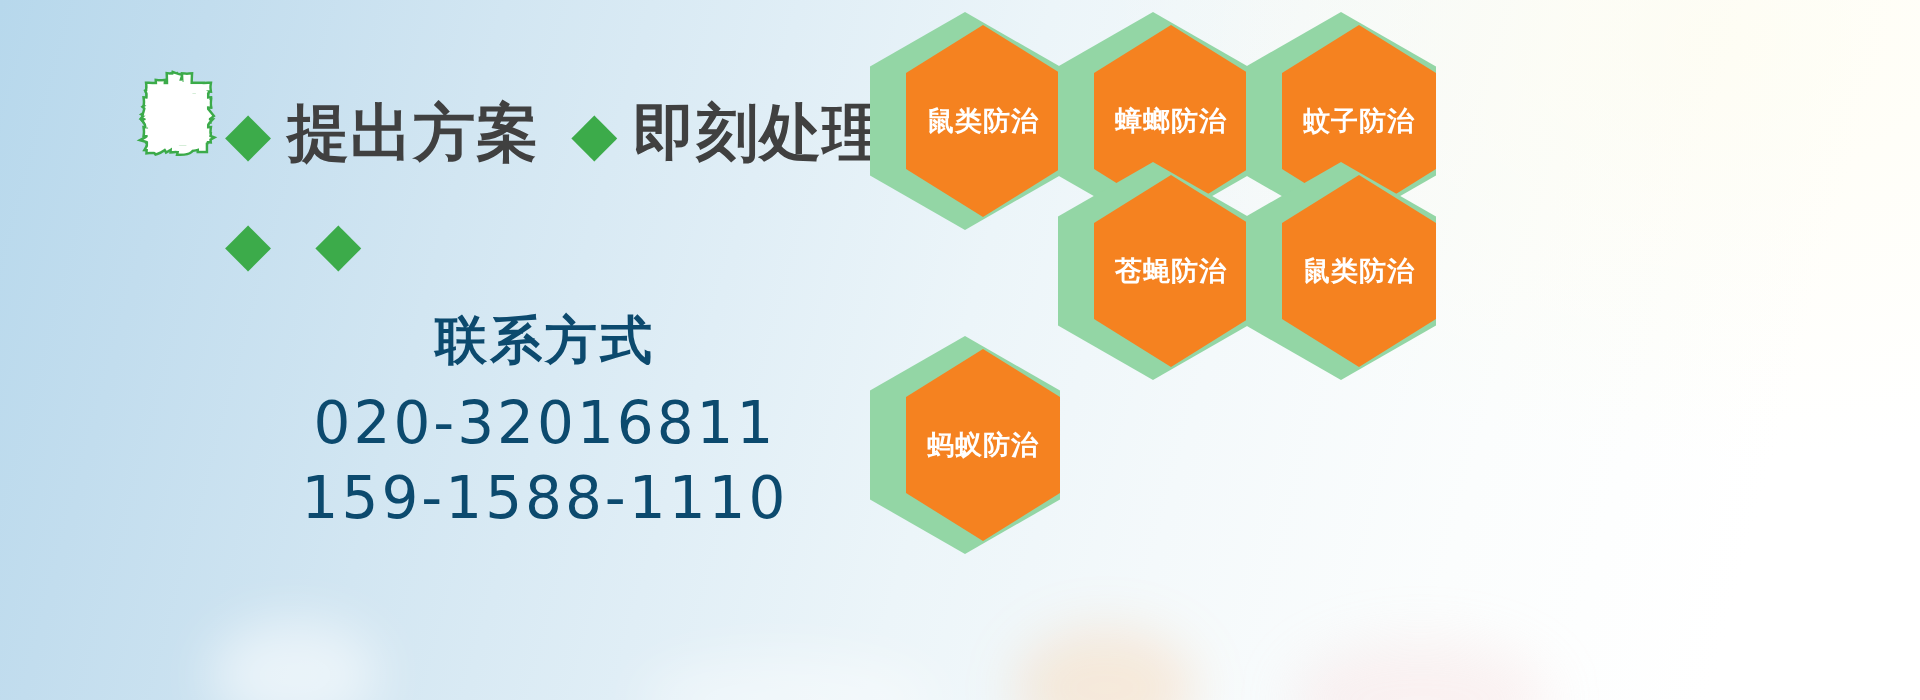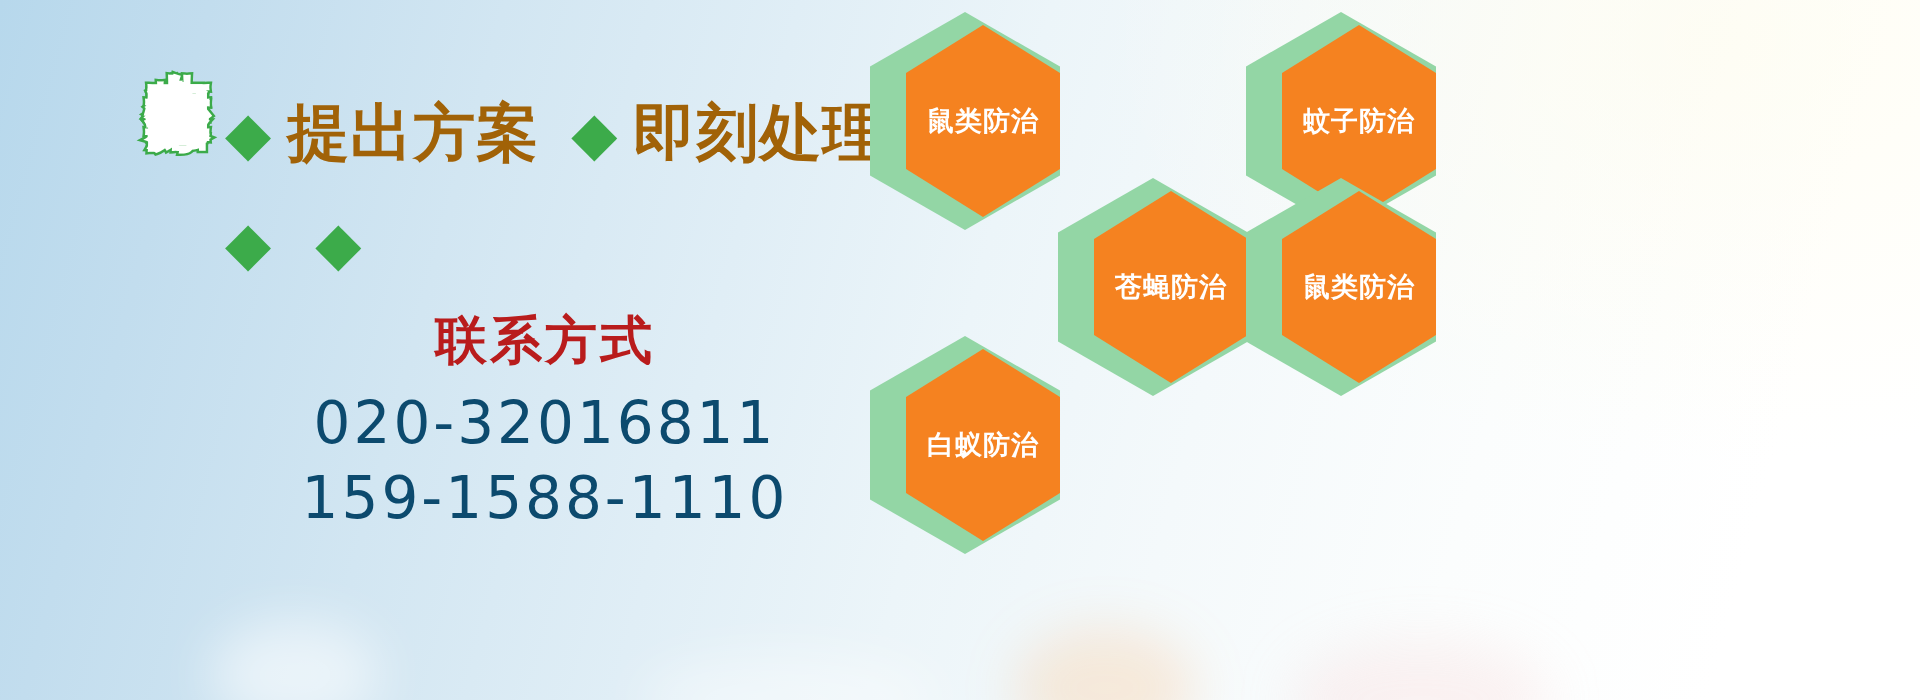--- a/index.html
+++ b/index.html
@@ -40,29 +40,29 @@
     paint-order:stroke fill;
     text-shadow:0 0 1px rgba(60,171,74,.6);
     white-space:nowrap;
   }
 
   
   .bullets { position:absolute; left:225px; top:78px; width:640px; }
   .bullet-row { display:flex; align-items:center; gap:16px; height:110px; }
   .diamond { color:#3cab4a; font-size:60px; line-height:1; }
   .bullet-text {
-    color:#a16207; font-size:62px; font-weight:bold; letter-spacing:1px;
+    color:#404040; font-size:62px; font-weight:bold; letter-spacing:1px;
     white-space:nowrap;
   }
   .bullet-row .spacer { width:12px; }
 
   
   .contact { position:absolute; left:225px; top:306px; width:640px; text-align:center; }
   .contact-title {
-    color:#b91c1c; font-size:52px; font-weight:bold; letter-spacing:3px;
+    color:#0c4a6e; font-size:52px; font-weight:bold; letter-spacing:3px;
     margin-bottom:10px;
   }
   .contact-phone {
     color:#0c4a6e; font-size:58px; letter-spacing:3px; line-height:1.3;
     font-weight:400;
   }
 
   
   .honeycomb { position:absolute; left:862px; top:-6px; width:600px; height:580px; }
   .hex {
@@ -83,21 +83,21 @@
   }
   .hex-label {
     color:#ffffff; font-size:27px; font-weight:bold; letter-spacing:1px;
     white-space:nowrap; text-align:center;
   }
   
   .hex.c1 { left:8px;   }
   .hex.c2 { left:196px; }
   .hex.c3 { left:384px; }
   .hex.r1 { top:18px;  }
-  .hex.r2 { top:184px; }
+  .hex.r2 { top:168px; }
   .hex.r3 { top:342px; }
 </style>
 </head>
 <body>
 
 <div class="blob blob-a"></div>
 <div class="blob blob-d"></div>
 <div class="blob blob-b"></div>
 <div class="blob blob-c"></div>
 
@@ -123,35 +123,40 @@
   <div class="contact-phone">020-32016811</div>
   <div class="contact-phone">159-1588-1110</div>
 </div>
 
 <div class="honeycomb">
   <div class="hex c1 r1">
     <div class="hex-inner">
       <span class="hex-label">鼠类防治</span>
     </div>
   </div>
+  <div class="hex c2 r1">
+    <div class="hex-inner">
+      <span class="hex-label">蟑螂防治</span>
+    </div>
+  </div>
   <div class="hex c3 r1">
     <div class="hex-inner">
       <span class="hex-label">蚊子防治</span>
     </div>
   </div>
 
   <div class="hex c2 r2">
     <div class="hex-inner">
       <span class="hex-label">苍蝇防治</span>
     </div>
   </div>
   <div class="hex c3 r2">
     <div class="hex-inner">
       <span class="hex-label">鼠类防治</span>
     </div>
   </div>
 
   <div class="hex c1 r3">
     <div class="hex-inner">
-      <span class="hex-label">白蚁防治</span>
+      <span class="hex-label">蚂蚁防治</span>
     </div>
   </div>
 </div>
 
 </body></html>

